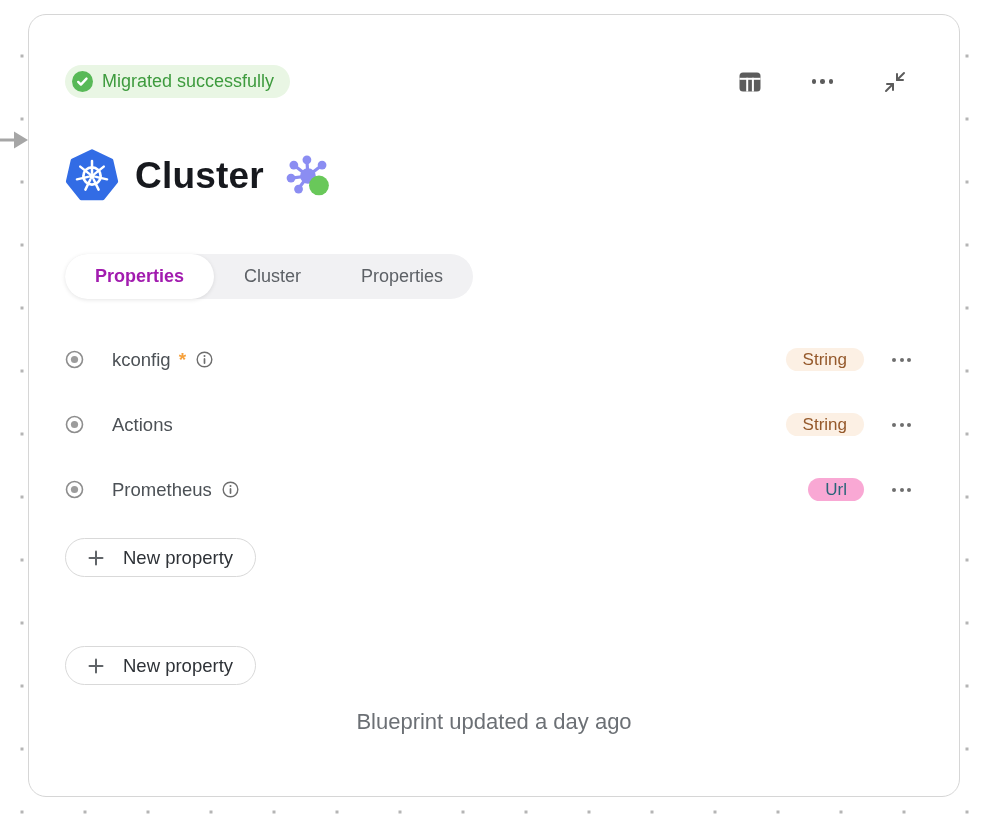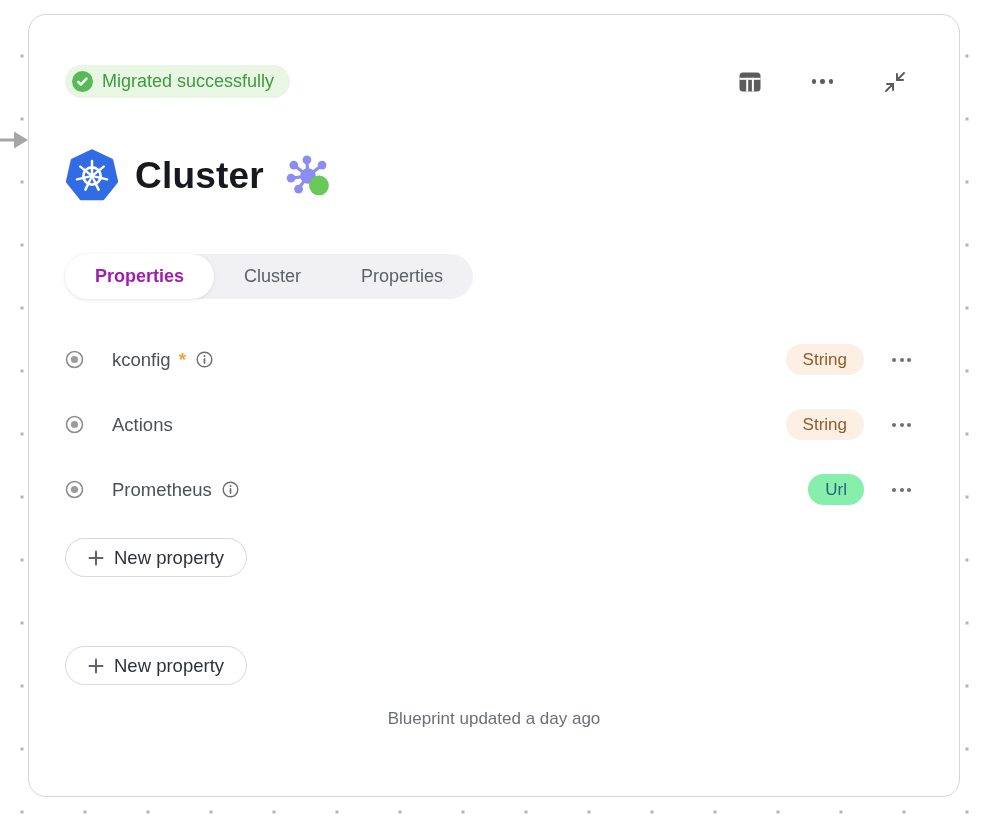--- a/index.html
+++ b/index.html
@@ -53,40 +53,40 @@
   .tab.active { background:#ffffff; color:#a21caf; font-weight:700; box-shadow:0 1px 4px rgba(0,0,0,.10); }
 
   
   .rows { margin-top:28px; }
   .prop-row { height:65px; display:flex; align-items:center; }
   .prop-name { margin-left:28px; font-size:18.5px; color:#4c5156; }
   .req { margin-left:8px; color:#f6a13c; font-size:19px; font-weight:600; }
   .info { margin-left:10px; display:flex; align-items:center; }
   .row-right { margin-left:auto; display:flex; align-items:center; }
   .type-badge {
-    height:31px; padding:0 17px; border-radius:16px; font-size:17px; font-weight:500;
+    height:23px; padding:0 17px; border-radius:16px; font-size:17px; font-weight:500;
     display:flex; align-items:center;
   }
   .badge-string { background:#fcf0e4; color:#95592b; }
-  .badge-url { background:#86efac; color:#2a6478; }
+  .badge-url { background:#f9a8d4; color:#2a6478; }
   .row-menu { margin-left:28px; margin-right:12px; display:flex; gap:3.5px; background:none; border:none; cursor:pointer; padding:4px 0; }
   .row-menu i { width:4px; height:4px; border-radius:50%; background:#6e6e6e; display:block; }
 
   
   .pill-btn {
-    display:inline-flex; align-items:center; gap:10px; height:39px; padding:0 22px;
+    display:inline-flex; align-items:center; gap:19px; height:39px; padding:0 22px;
     border:1px solid #d9d9d9; border-radius:20px; background:#fff;
     font-size:18.5px; color:#2e3237; cursor:pointer; font-family:inherit;
   }
   .new-property { margin-top:16px; }
   .new-relation { margin-top:69px; }
   .btn-wrap { display:block; }
 
   
-  .card-footer { margin-top:24px; text-align:center; font-size:17px; color:#6c7075; }
+  .card-footer { margin-top:24px; text-align:center; font-size:22px; color:#6c7075; }
 </style>
 </head>
 <body>
 
 <div class="canvas"></div>
 
 <svg class="edge-arrow" width="30" height="26" viewBox="0 0 30 26">
   <line x1="0" y1="13" x2="15" y2="13" stroke="#a6a6a6" stroke-width="3"></line>
   <polygon points="14,4.5 28,13 14,21.5" fill="#a6a6a6"></polygon>
 </svg>

